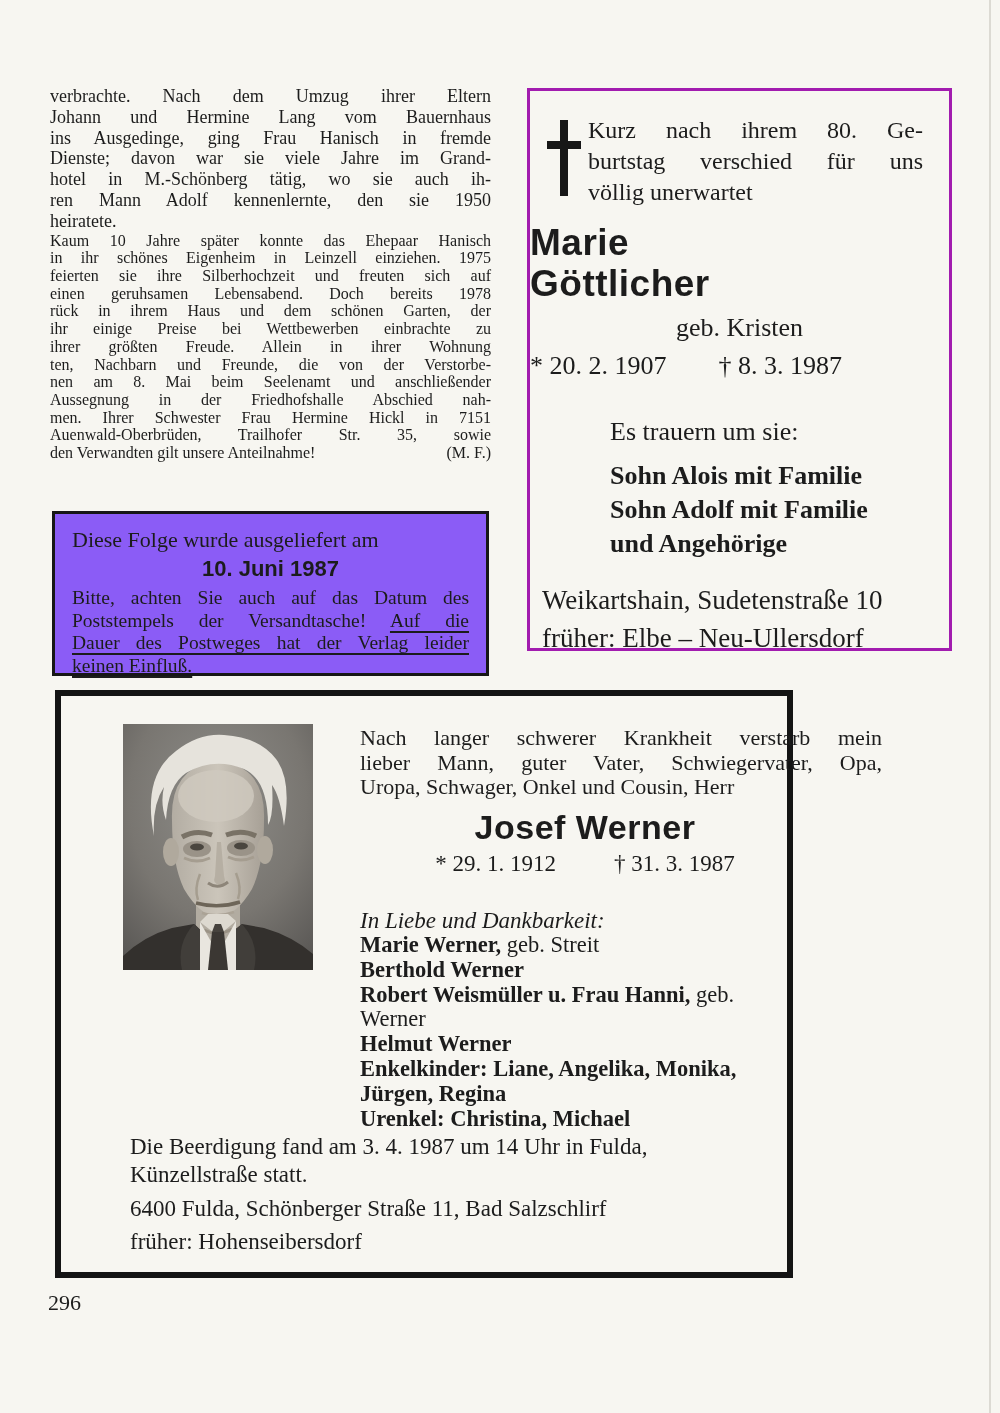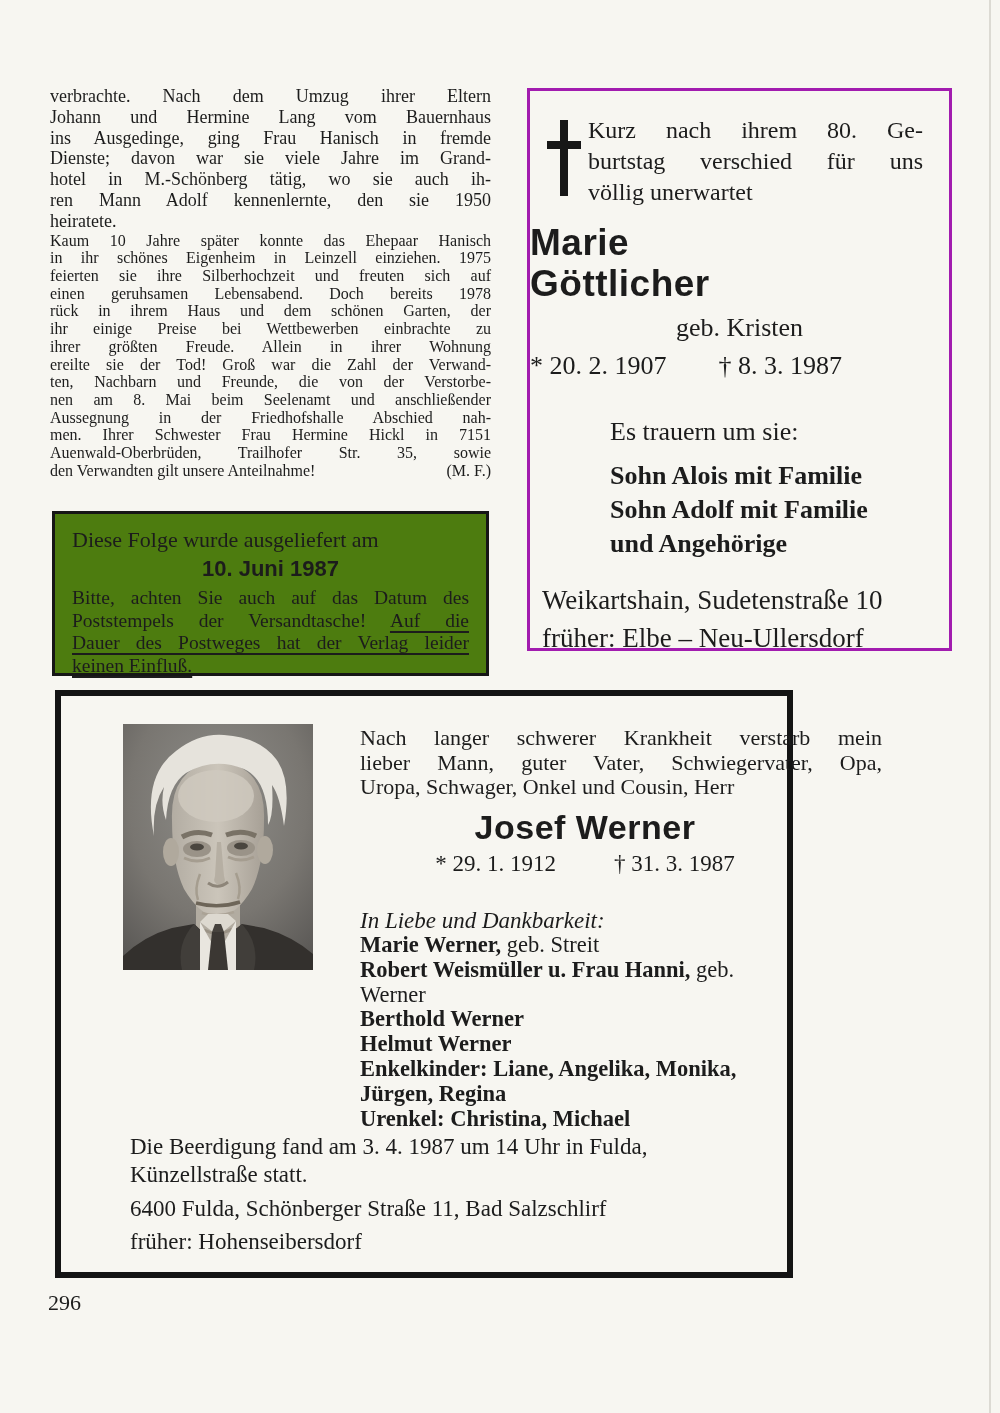--- a/index.html
+++ b/index.html
@@ -16,21 +16,21 @@
   .jpara > div { text-align:justify; text-align-last:justify; }
   .jpara > div:last-child { text-align-last:left; }
   .jpara.alljust > div:last-child { text-align-last:justify; }
   .p1 { font-size:18px; line-height:20.8px; }
   .p2 { font-size:16px; line-height:17.7px; }
   .p2-last { display:flex; justify-content:space-between; font-size:16px; line-height:17.7px; }
 
   
   .delivery-box {
     position:absolute; left:52px; top:511px; width:437px; height:165px;
-    border:3px solid #161616; padding:13px 17px 0 17px; background:#4d7c0f;
+    border:3px solid #161616; padding:13px 17px 0 17px; background:#8b5cf6;
   }
   .delivery-line1 { font-size:22px; }
   .delivery-date { font-family:"Liberation Sans","DejaVu Sans",sans-serif; font-weight:700; font-size:22px; text-align:center; margin-top:3px; }
   .delivery-body { font-size:19.5px; line-height:22.5px; margin-top:5px; }
   .u { text-decoration:underline; text-underline-offset:4px; text-decoration-thickness:2px; }
 
   
   .g-box { position:absolute; left:527px; top:88px; width:425px; height:563px; border:3px solid #a21caf; background:#f7f6f1; }
   .g-cross { position:absolute; left:17px; top:29px; width:34px; height:76px; }
   .g-cross .v { position:absolute; left:13px; top:0; width:8px; height:76px; background:#171717; }
@@ -77,21 +77,20 @@
         <div>heiratete.</div>
       </div>
     <div class="jpara alljust p2">
         <div>Kaum 10 Jahre später konnte das Ehepaar Hanisch</div>
         <div>in ihr schönes Eigenheim in Leinzell einziehen. 1975</div>
         <div>feierten sie ihre Silberhochzeit und freuten sich auf</div>
         <div>einen geruhsamen Lebensabend. Doch bereits 1978</div>
         <div>rück in ihrem Haus und dem schönen Garten, der</div>
         <div>ihr einige Preise bei Wettbewerben einbrachte zu</div>
         <div>ihrer größten Freude. Allein in ihrer Wohnung</div>
-        <div>ereilte sie der Tod! Groß war die Zahl der Verwand-</div>
         <div>ten, Nachbarn und Freunde, die von der Verstorbe-</div>
         <div>nen am 8. Mai beim Seelenamt und anschließender</div>
         <div>Aussegnung in der Friedhofshalle Abschied nah-</div>
         <div>men. Ihrer Schwester Frau Hermine Hickl in 7151</div>
         <div>Auenwald-Oberbrüden, Trailhofer Str. 35, sowie</div>
       </div>
     <div class="p2-last">
       <span>den Verwandten gilt unsere Anteilnahme!</span>
       <span>(M. F.)</span>
     </div>
@@ -192,22 +191,22 @@
     <div class="w-name-block">
       <div class="w-name">Josef Werner</div>
       <div class="w-dates">
         <span>* 29. 1. 1912</span>
         <span>† 31. 3. 1987</span>
       </div>
     </div>
     <div class="w-liebe">In Liebe und Dankbarkeit:</div>
     <div class="w-mourners">
         <div><span class="b">Marie Werner,</span><span> geb. Streit</span></div>
+        <div><span class="b">Berthold Werner</span><span></span></div>
         <div><span class="b">Robert Weismüller u. Frau Hanni,</span><span> geb. Werner</span></div>
-        <div><span class="b">Berthold Werner</span><span></span></div>
         <div><span class="b">Helmut Werner</span><span></span></div>
         <div><span class="b">Enkelkinder: Liane, Angelika, Monika,</span><span></span></div>
         <div><span class="b">Jürgen, Regina</span><span></span></div>
         <div><span class="b">Urenkel: Christina, Michael</span><span></span></div>
       </div>
     <div class="w-funeral">
         <div>Die Beerdigung fand am 3. 4. 1987 um 14 Uhr in Fulda,</div>
         <div>Künzellstraße statt.</div>
       </div>
     <div class="w-address1">6400 Fulda, Schönberger Straße 11, Bad Salzschlirf</div>

